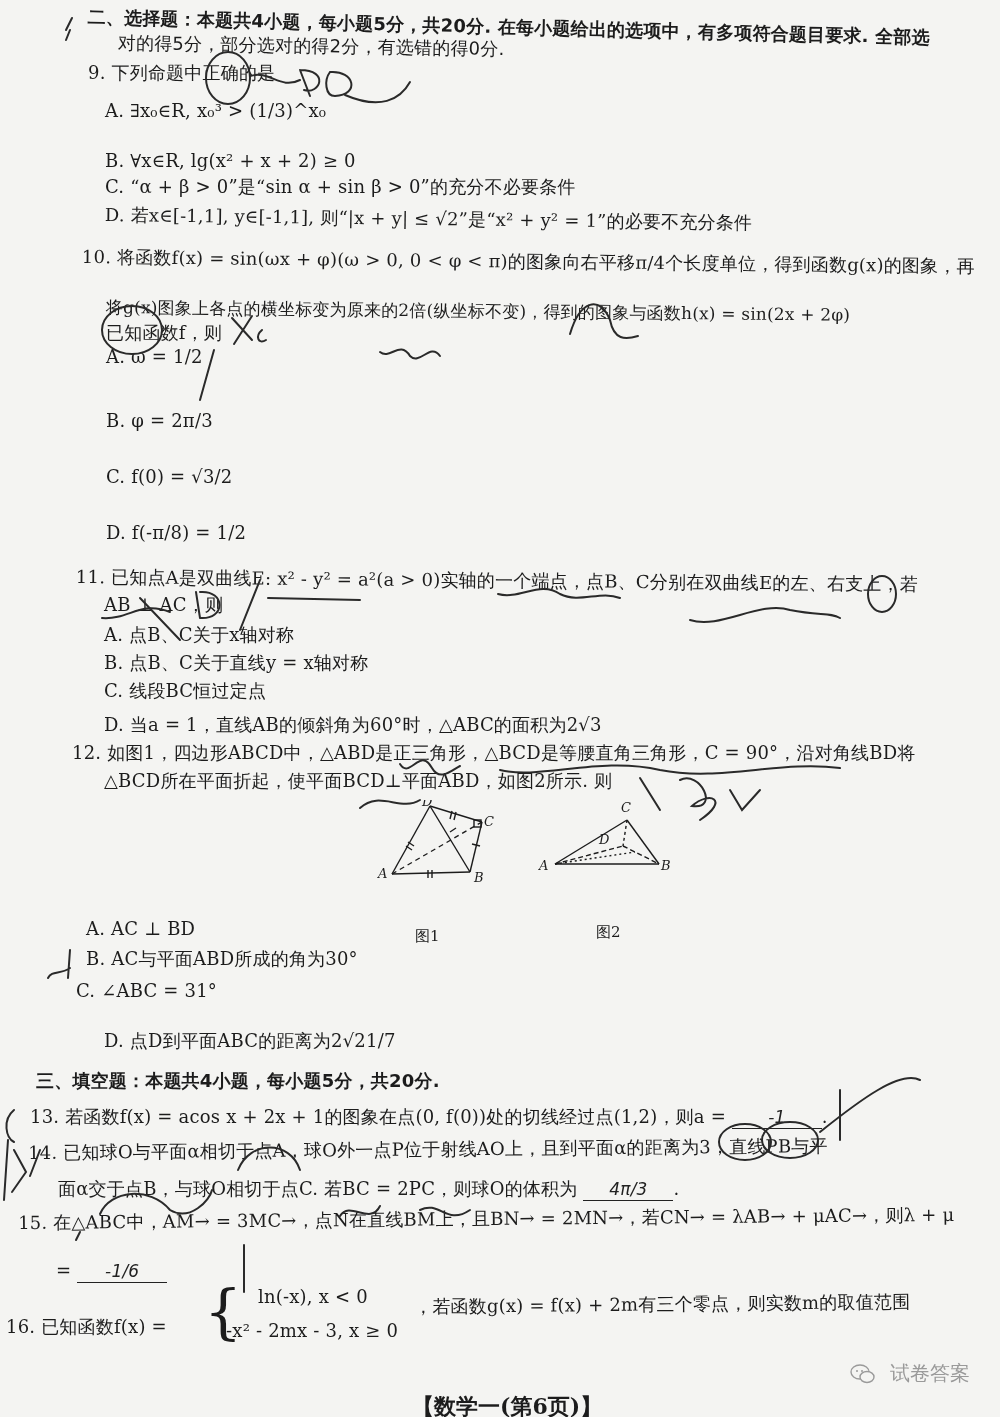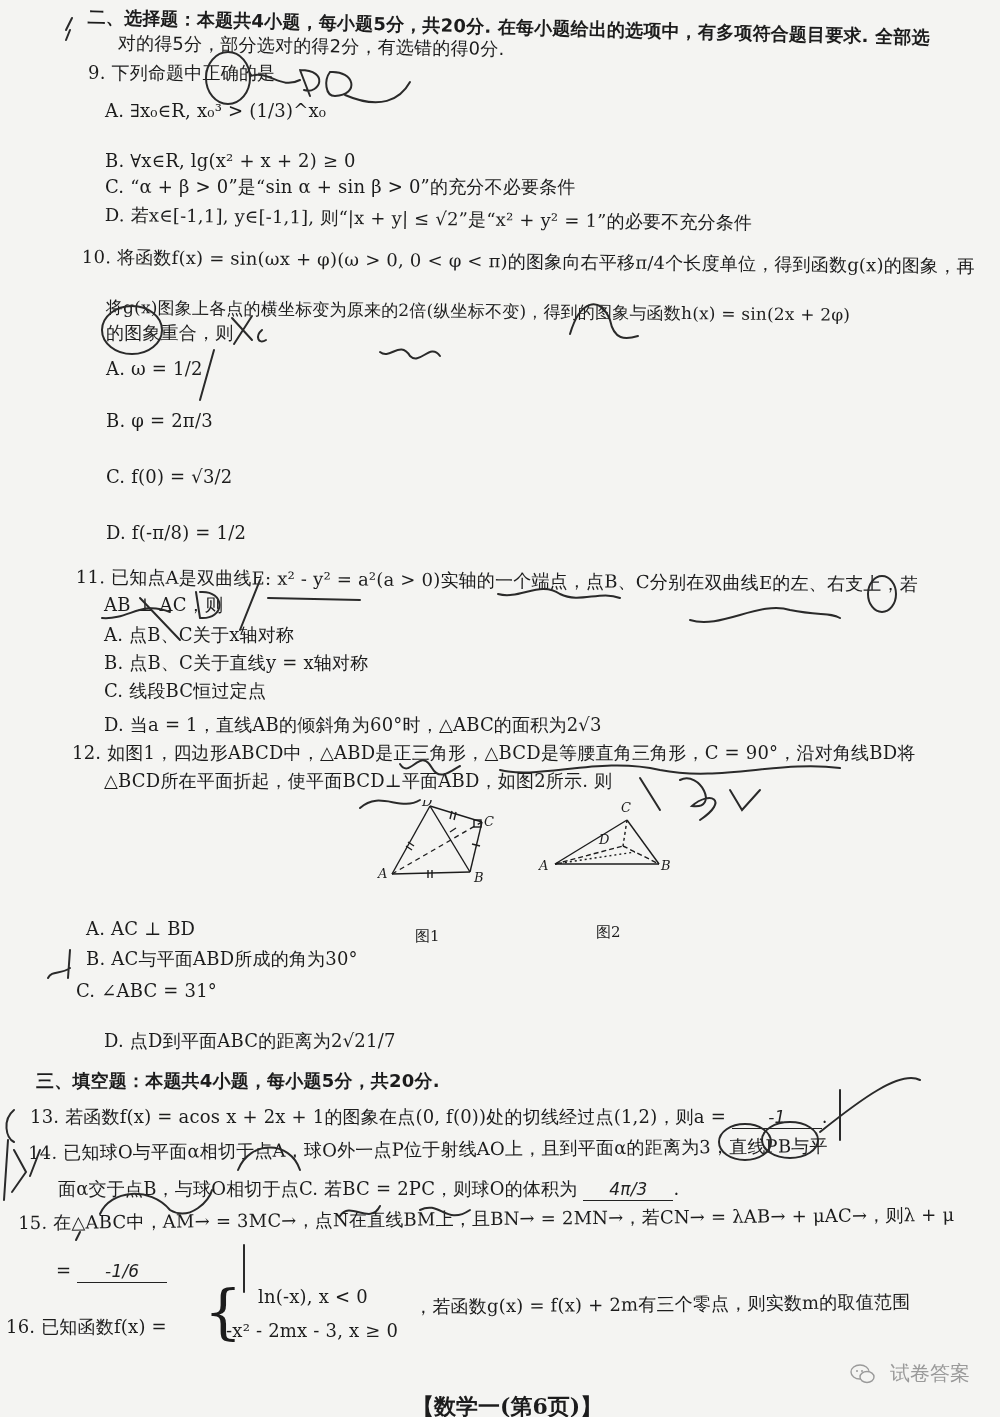--- a/index.html
+++ b/index.html
@@ -60,22 +60,22 @@
   <div class="line opt" style="left:105px;top:204px;transform:rotate(0.7deg);transform-origin:left top;">
     <span>D.</span>
     <span>若x∈[-1,1], y∈[-1,1], 则“|x + y| ≤ √2”是“x² + y² = 1”的必要不充分条件</span>
   </div>
 
   <div class="line" style="left:82px;top:246px;transform:rotate(0.6deg);transform-origin:left top;">
     <span>10.</span>
     <span>将函数f(x) = sin(ωx + φ)(ω &gt; 0, 0 &lt; φ &lt; π)的图象向右平移π/4个长度单位，得到函数g(x)的图象，再</span>
   </div>
   <div class="line" style="left:106px;top:296px;font-size:17px;transform:rotate(0.6deg);transform-origin:left top;">将g(x)图象上各点的横坐标变为原来的2倍(纵坐标不变)，得到的图象与函数h(x) = sin(2x + 2φ)</div>
-  <div class="line" style="left:106px;top:322px;">的图象重合，则</div>
-  <div class="line opt" style="left:106px;top:358px;text-align:right;">
+  <div class="line" style="left:106px;top:322px;">已知函数f，则</div>
+  <div class="line opt" style="left:106px;top:346px;text-align:right;">
     <span>A.</span>
     <span>ω = 1/2</span>
   </div>
   <div class="line opt" style="left:106px;top:410px;">
     <span>B.</span>
     <span>φ = 2π/3</span>
   </div>
   <div class="line opt" style="left:106px;top:466px;">
     <span>C.</span>
     <span>f(0) = √3/2</span>

